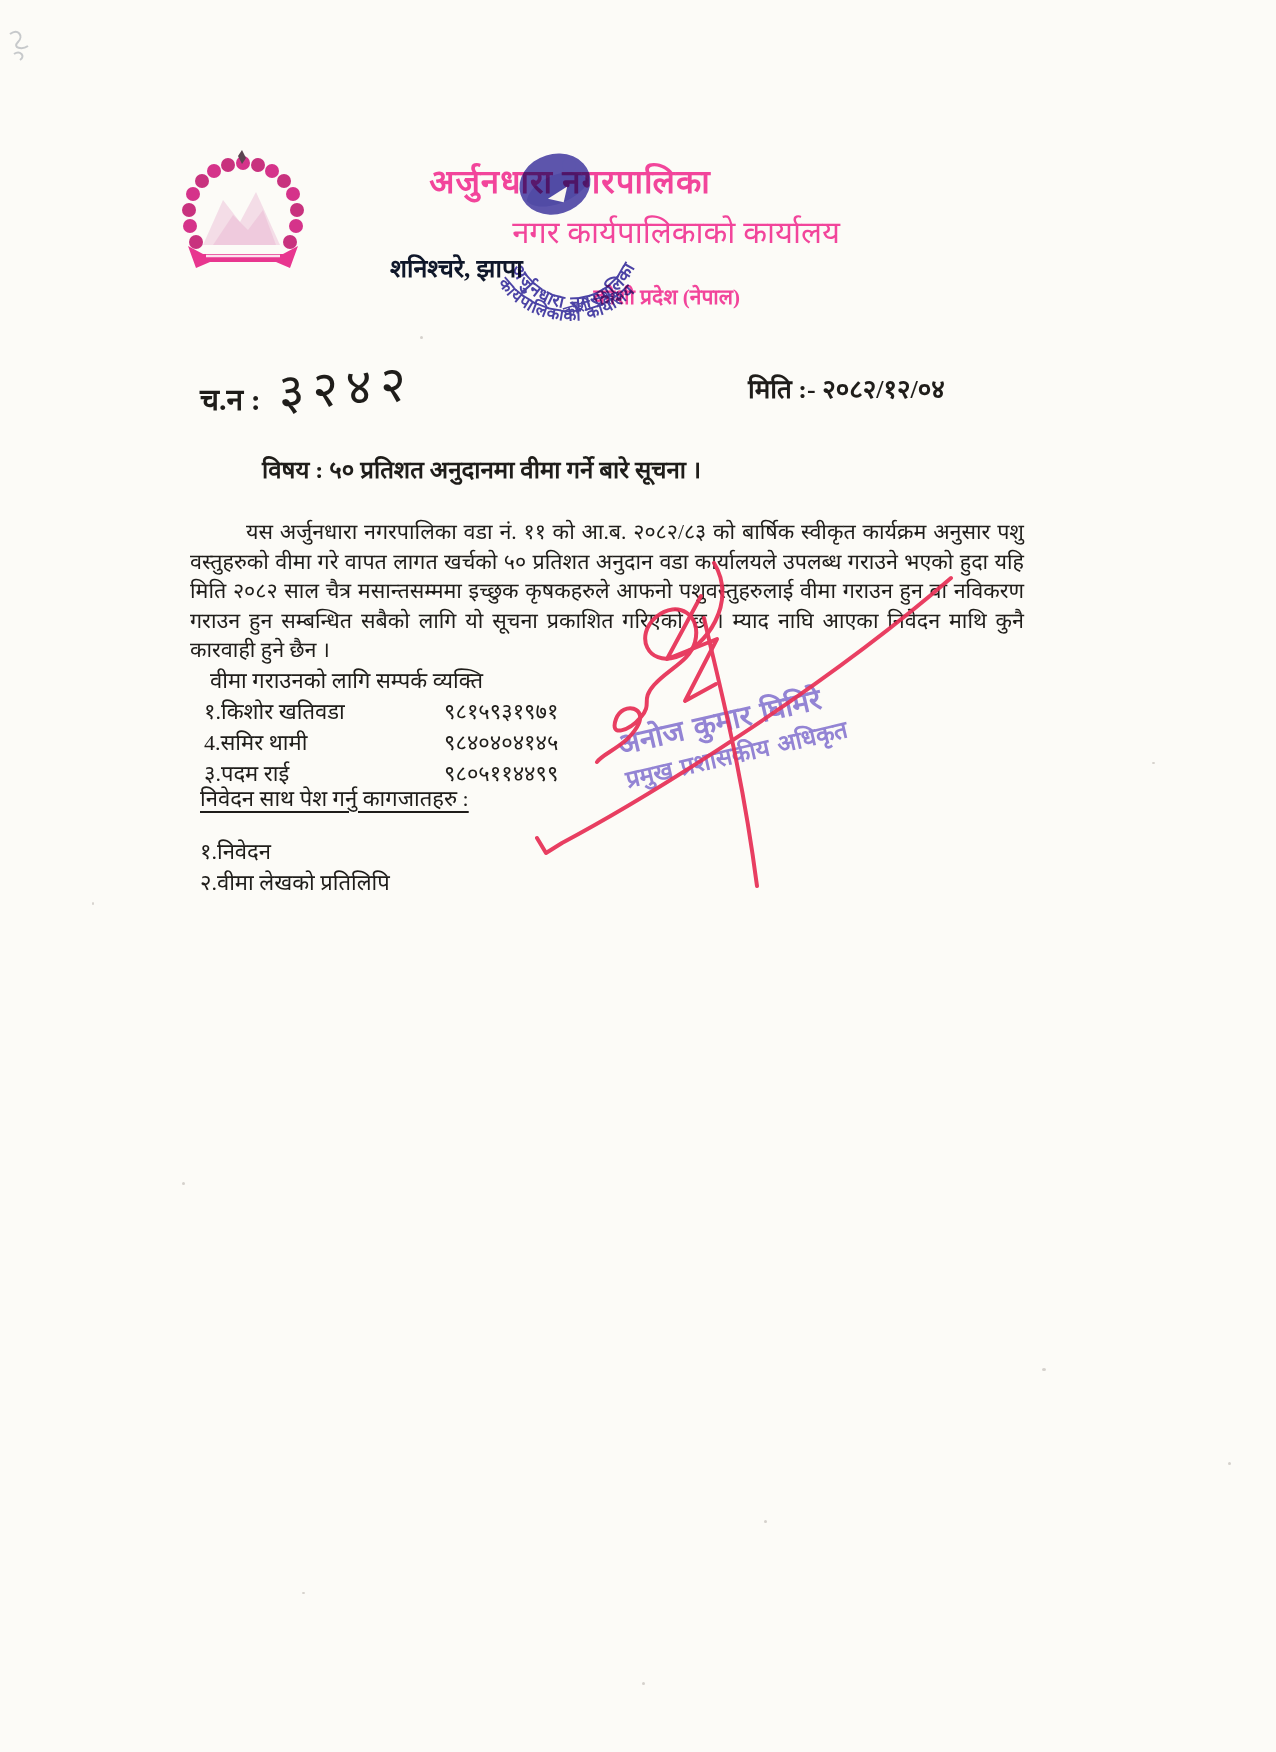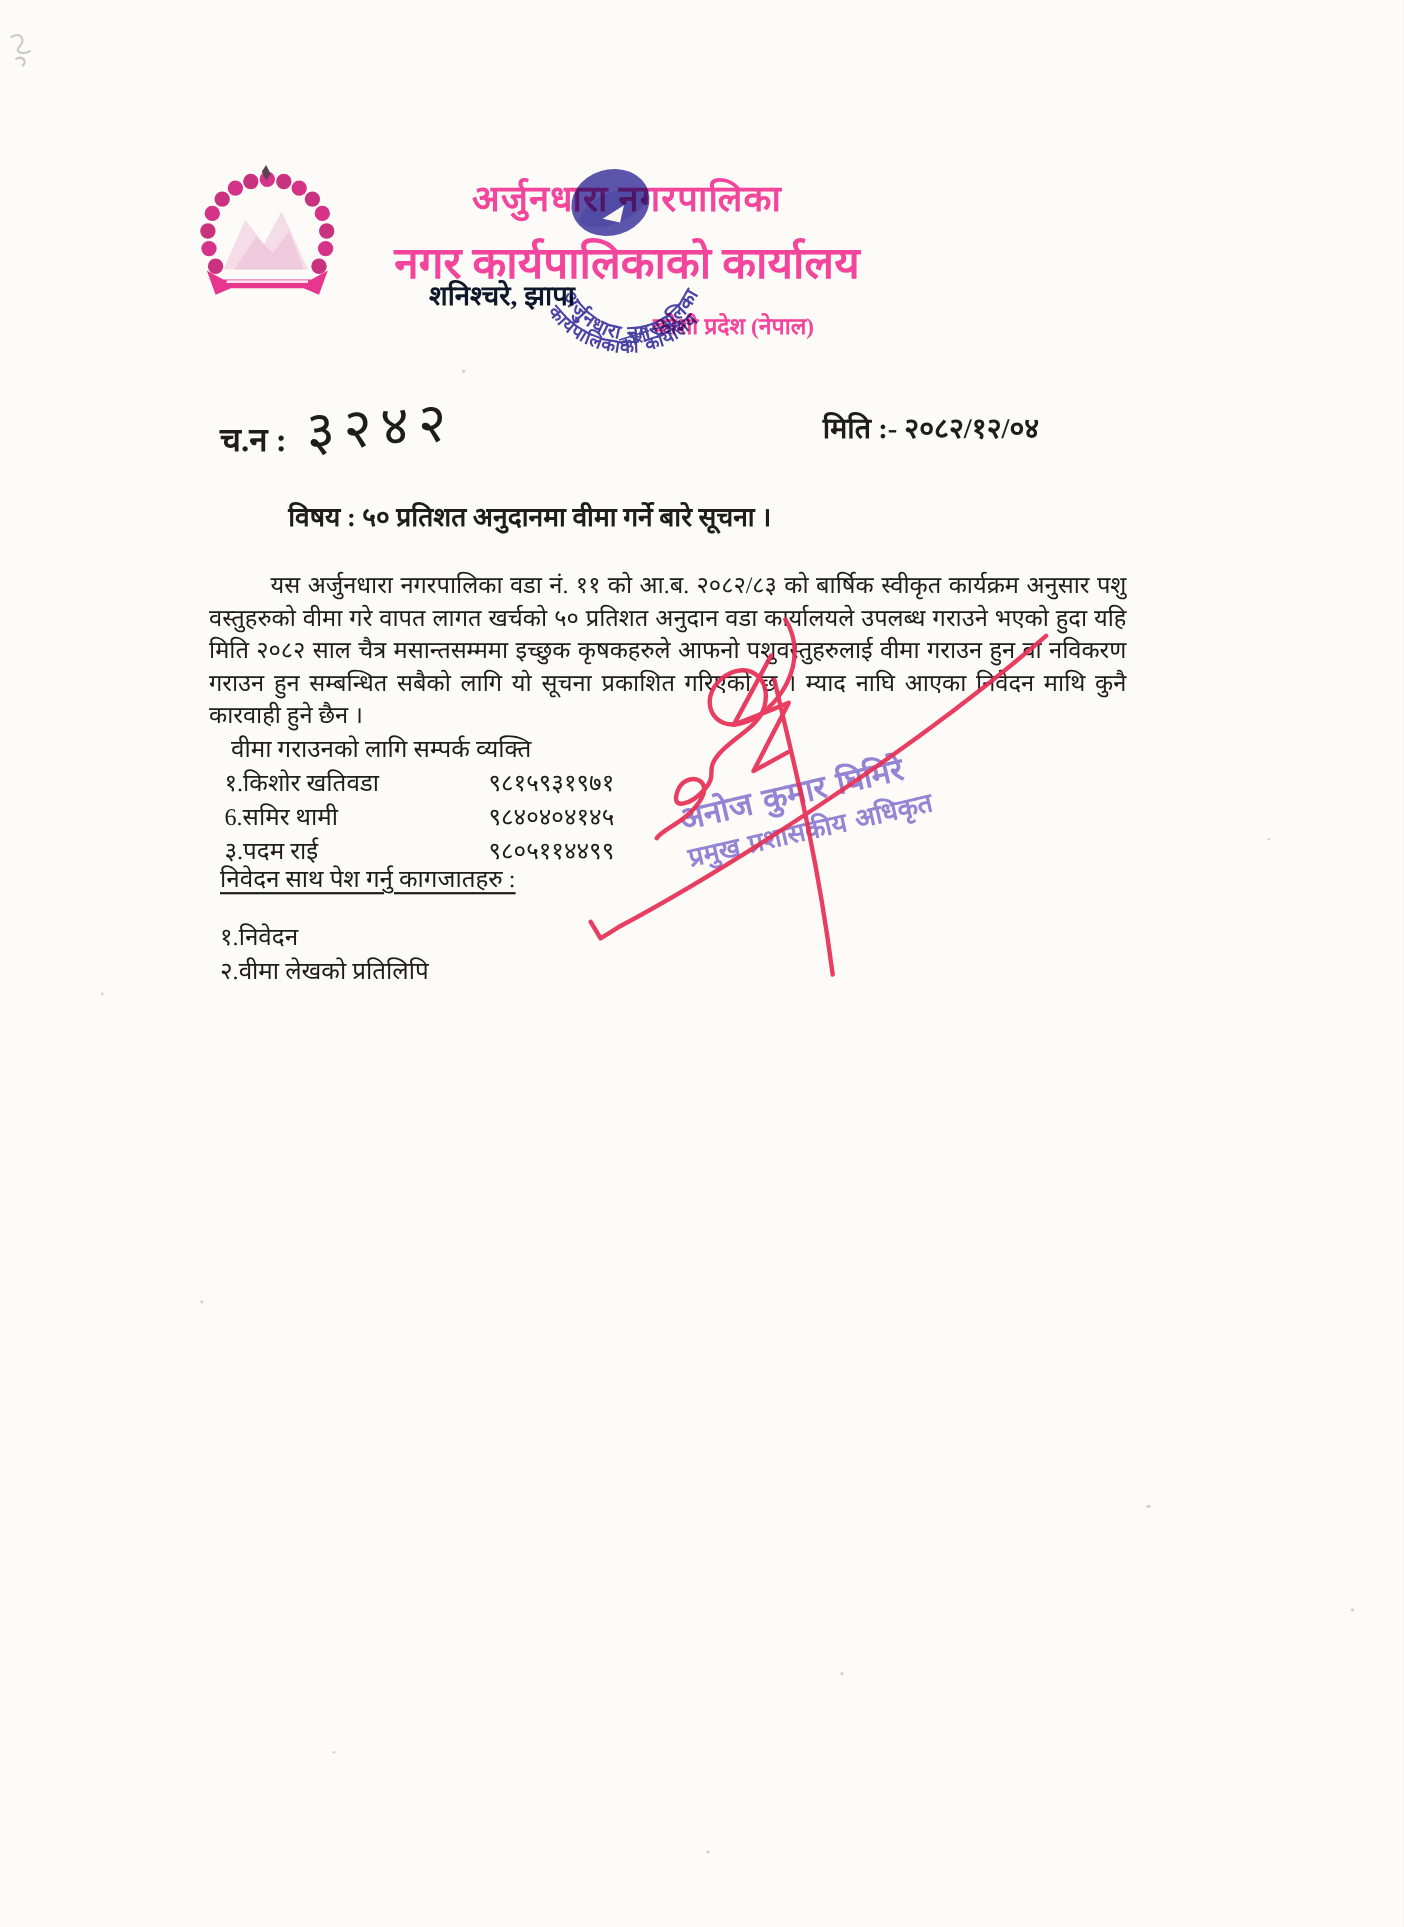--- a/index.html
+++ b/index.html
@@ -23,24 +23,24 @@
     left:340px; top:166px; width:460px;
     text-align:center;
     color:#f2459b;
     font-weight:700;
     font-size:33px;
     line-height:1.0;
     letter-spacing:1px;
   }
   .lh-office{
     left:300px; top:210px; width:540px;
-    text-align:center;
+    text-align:right;
     color:#f2459b;
-    font-weight:700;
-    font-size:40px;
+    font-weight:400;
+    font-size:31px;
   }
   .lh-place{
     left:390px; top:250px; width:360px;
     text-align:left;
     color:#0f172a;
     font-weight:700;
     font-size:25px;
   }
   .lh-province{
     left:400px; top:282px; width:340px;
@@ -237,21 +237,21 @@
 
   <div class="abs body-par">यस अर्जुनधारा नगरपालिका वडा नं. ११ को आ.ब. २०८२/८३ को बार्षिक स्वीकृत कार्यक्रम अनुसार पशु वस्तुहरुको वीमा गरे वापत लागत खर्चको ५० प्रतिशत अनुदान वडा कार्यालयले उपलब्ध गराउने भएको हुदा यहि मिति २०८२ साल चैत्र मसान्तसम्ममा इच्छुक कृषकहरुले आफनो पशुवस्तुहरुलाई वीमा गराउन हुन वा नविकरण गराउन हुन सम्बन्धित सबैको लागि यो सूचना प्रकाशित गरिएको छ । म्याद नाघि आएका निवेदन माथि कुनै कारवाही हुने छैन ।</div>
 
   <div class="abs contacts">
     <div style="padding-left:6px;margin-top:20px;">वीमा गराउनको लागि सम्पर्क व्यक्ति</div>
     <div class="contact-row">
       <span class="cname">१.किशोर खतिवडा</span>
       <span class="cphone">९८१५९३१९७१</span>
     </div>
     <div class="contact-row">
-      <span class="cname">6.समिर थामी</span>
+      <span class="cname">4.समिर थामी</span>
       <span class="cphone">९८४०४०४१४५</span>
     </div>
     <div class="contact-row">
       <span class="cname">३.पदम राई</span>
       <span class="cphone">९८०५११४४९९</span>
     </div>
   </div>
 
   <div class="abs docs-heading">निवेदन साथ पेश गर्नु कागजातहरु :</div>
   <div class="abs doc-item-1">१.निवेदन</div>

